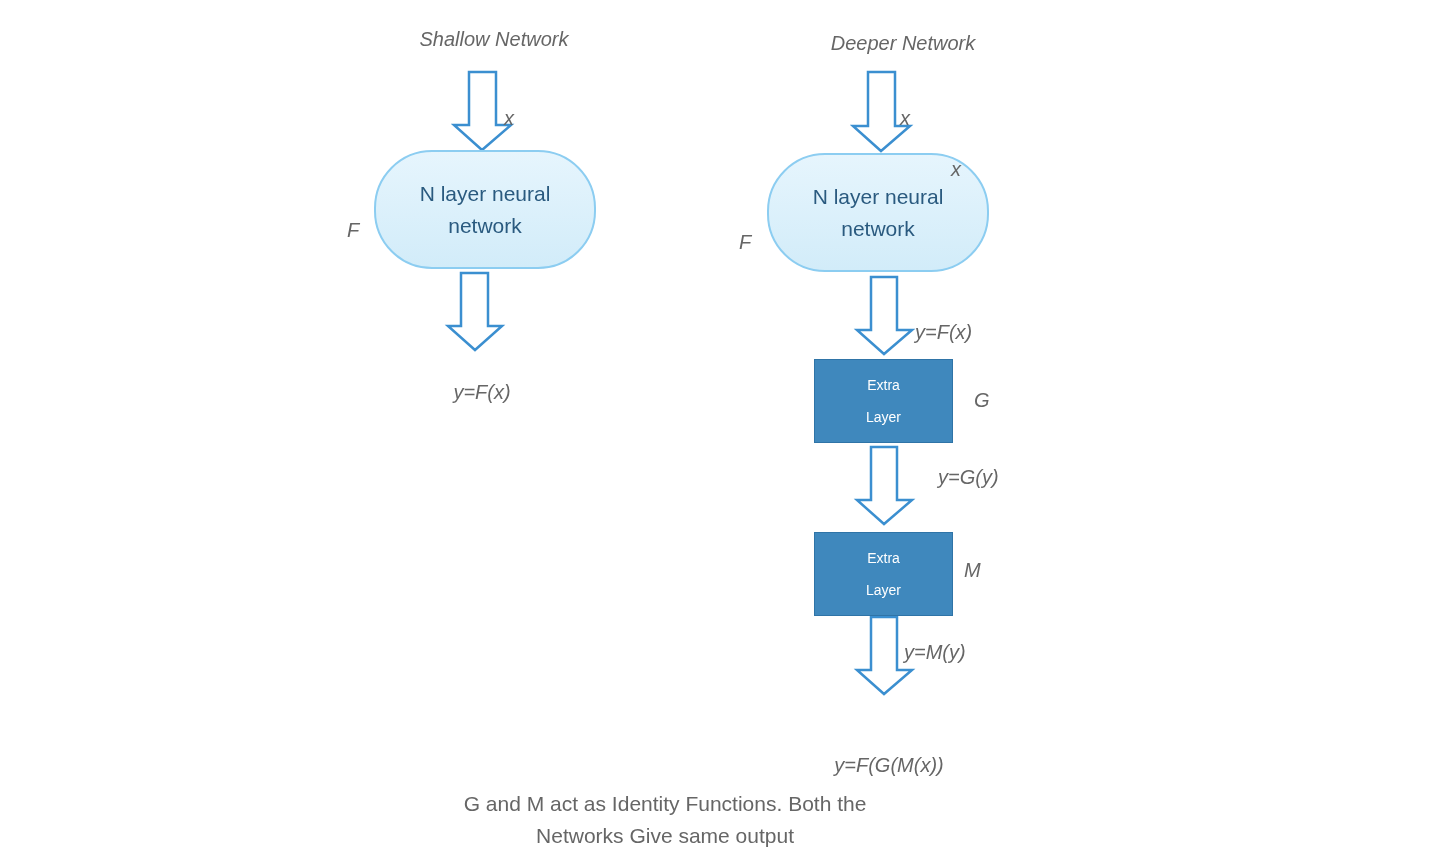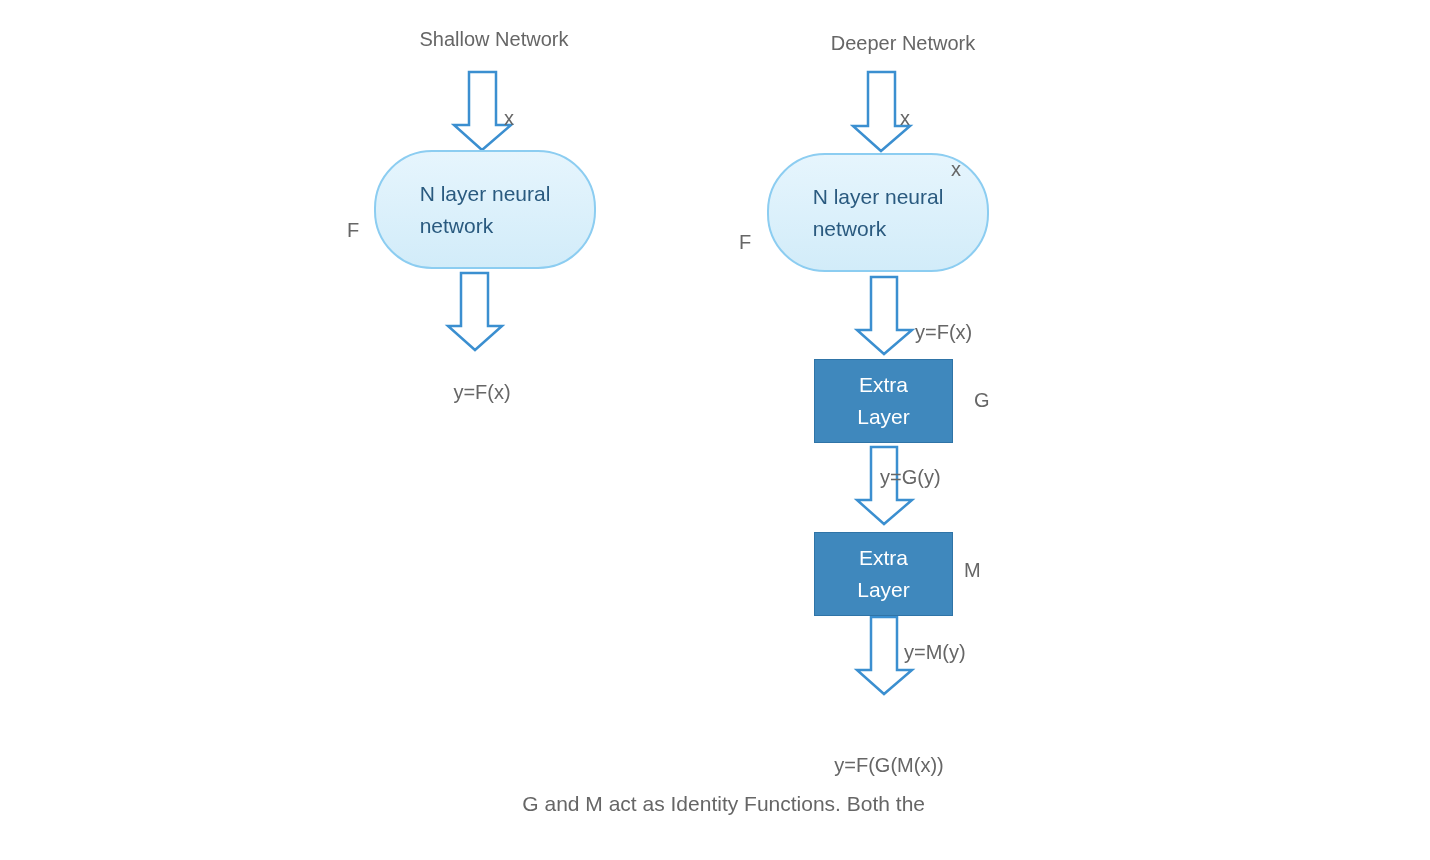--- a/index.html
+++ b/index.html
@@ -1,22 +1,22 @@
 <!DOCTYPE html>
 <html><head>
 <meta charset="utf-8">
 <style>
   html,body{margin:0;padding:0;background:#ffffff;}
   body{width:1430px;height:860px;position:relative;overflow:hidden;font-family:"Liberation Sans","DejaVu Sans",sans-serif;}
-  .txt{position:absolute;color:#666666;font-size:20px;white-space:nowrap;}
+  .txt{position:absolute;color:#666666;font-size:20px;white-space:nowrap;font-style:italic;}
   .center{transform:translateX(-50%);text-align:center;}
-  .pill{position:absolute;background:linear-gradient(#e6f5fd,#d2ecf9);border:2px solid #8ccdf1;border-radius:58px;box-sizing:border-box;display:flex;align-items:center;justify-content:center;color:#2a5a7f;font-size:21px;line-height:32px;}
-  .box{position:absolute;background:#3f88bd;border:1px solid #2f74a7;box-sizing:border-box;display:flex;align-items:center;justify-content:center;text-align:center;color:#ffffff;font-size:21px;line-height:32px;}
+  .pill{position:absolute;background:linear-gradient(#e6f5fd,#d2ecf9);border:2px solid #8ccdf1;border-radius:58px;box-sizing:border-box;display:flex;align-items:center;justify-content:center;text-align:center;color:#2a5a7f;font-size:21px;line-height:32px;}
+  .box{position:absolute;background:#3f88bd;border:1px solid #2f74a7;box-sizing:border-box;display:flex;align-items:center;justify-content:center;text-align:center;color:#ffffff;font-size:14px;line-height:32px;}
   svg.arrows{position:absolute;left:0;top:0;}
-  .caption{position:absolute;left:665px;top:788px;transform:translateX(-50%);text-align:right;color:#666666;font-size:21px;line-height:32px;width:520px;}
+  .caption{position:absolute;left:665px;top:788px;transform:translateX(-50%);text-align:center;color:#666666;font-size:21px;line-height:32px;width:520px;}
 </style>
 </head>
 <body>
 
 <svg class="arrows" width="1430" height="860">
   <g fill="#ffffff" stroke="#3b8fd0" stroke-width="2.5" stroke-linejoin="miter">
     <path d="M469,72 L496,72 L496,125 L511,125 L482,150 L454,125 L469,125 Z"></path>
     <path d="M461,273 L488,273 L488,326 L502,326 L475,350 L448,326 L461,326 Z"></path>
     <path d="M868,72 L895,72 L895,126 L910,126 L881,151 L853,126 L868,126 Z"></path>
     <path d="M871,277 L897,277 L897,330 L912,330 L884,354 L857,330 L871,330 Z"></path>
@@ -48,28 +48,29 @@
 <div class="txt" style="left:739px;top:231px;">F</div>
 <div class="txt" style="left:915px;top:321px;">y=F(x)</div>
 
 <div class="box" style="left:814px;top:359px;width:139px;height:84px;">
   <div>
     <div>Extra</div>
     <div>Layer</div>
   </div>
 </div>
 <div class="txt" style="left:974px;top:389px;">G</div>
-<div class="txt" style="left:880px;top:466px;">y=G(y)</div>
+<div class="txt" style="left:938px;top:466px;">y=G(y)</div>
 
 <div class="box" style="left:814px;top:532px;width:139px;height:84px;">
   <div>
     <div>Extra</div>
     <div>Layer</div>
   </div>
 </div>
 <div class="txt" style="left:964px;top:559px;">M</div>
 <div class="txt" style="left:904px;top:641px;">y=M(y)</div>
 
 <div class="txt center" style="left:889px;top:754px;">y=F(G(M(x))</div>
 
 <div class="caption">
   <div>G and M act as Identity Functions. Both the</div>
+  <div>Networks Give same output</div>
 </div>
 
 </body></html>

